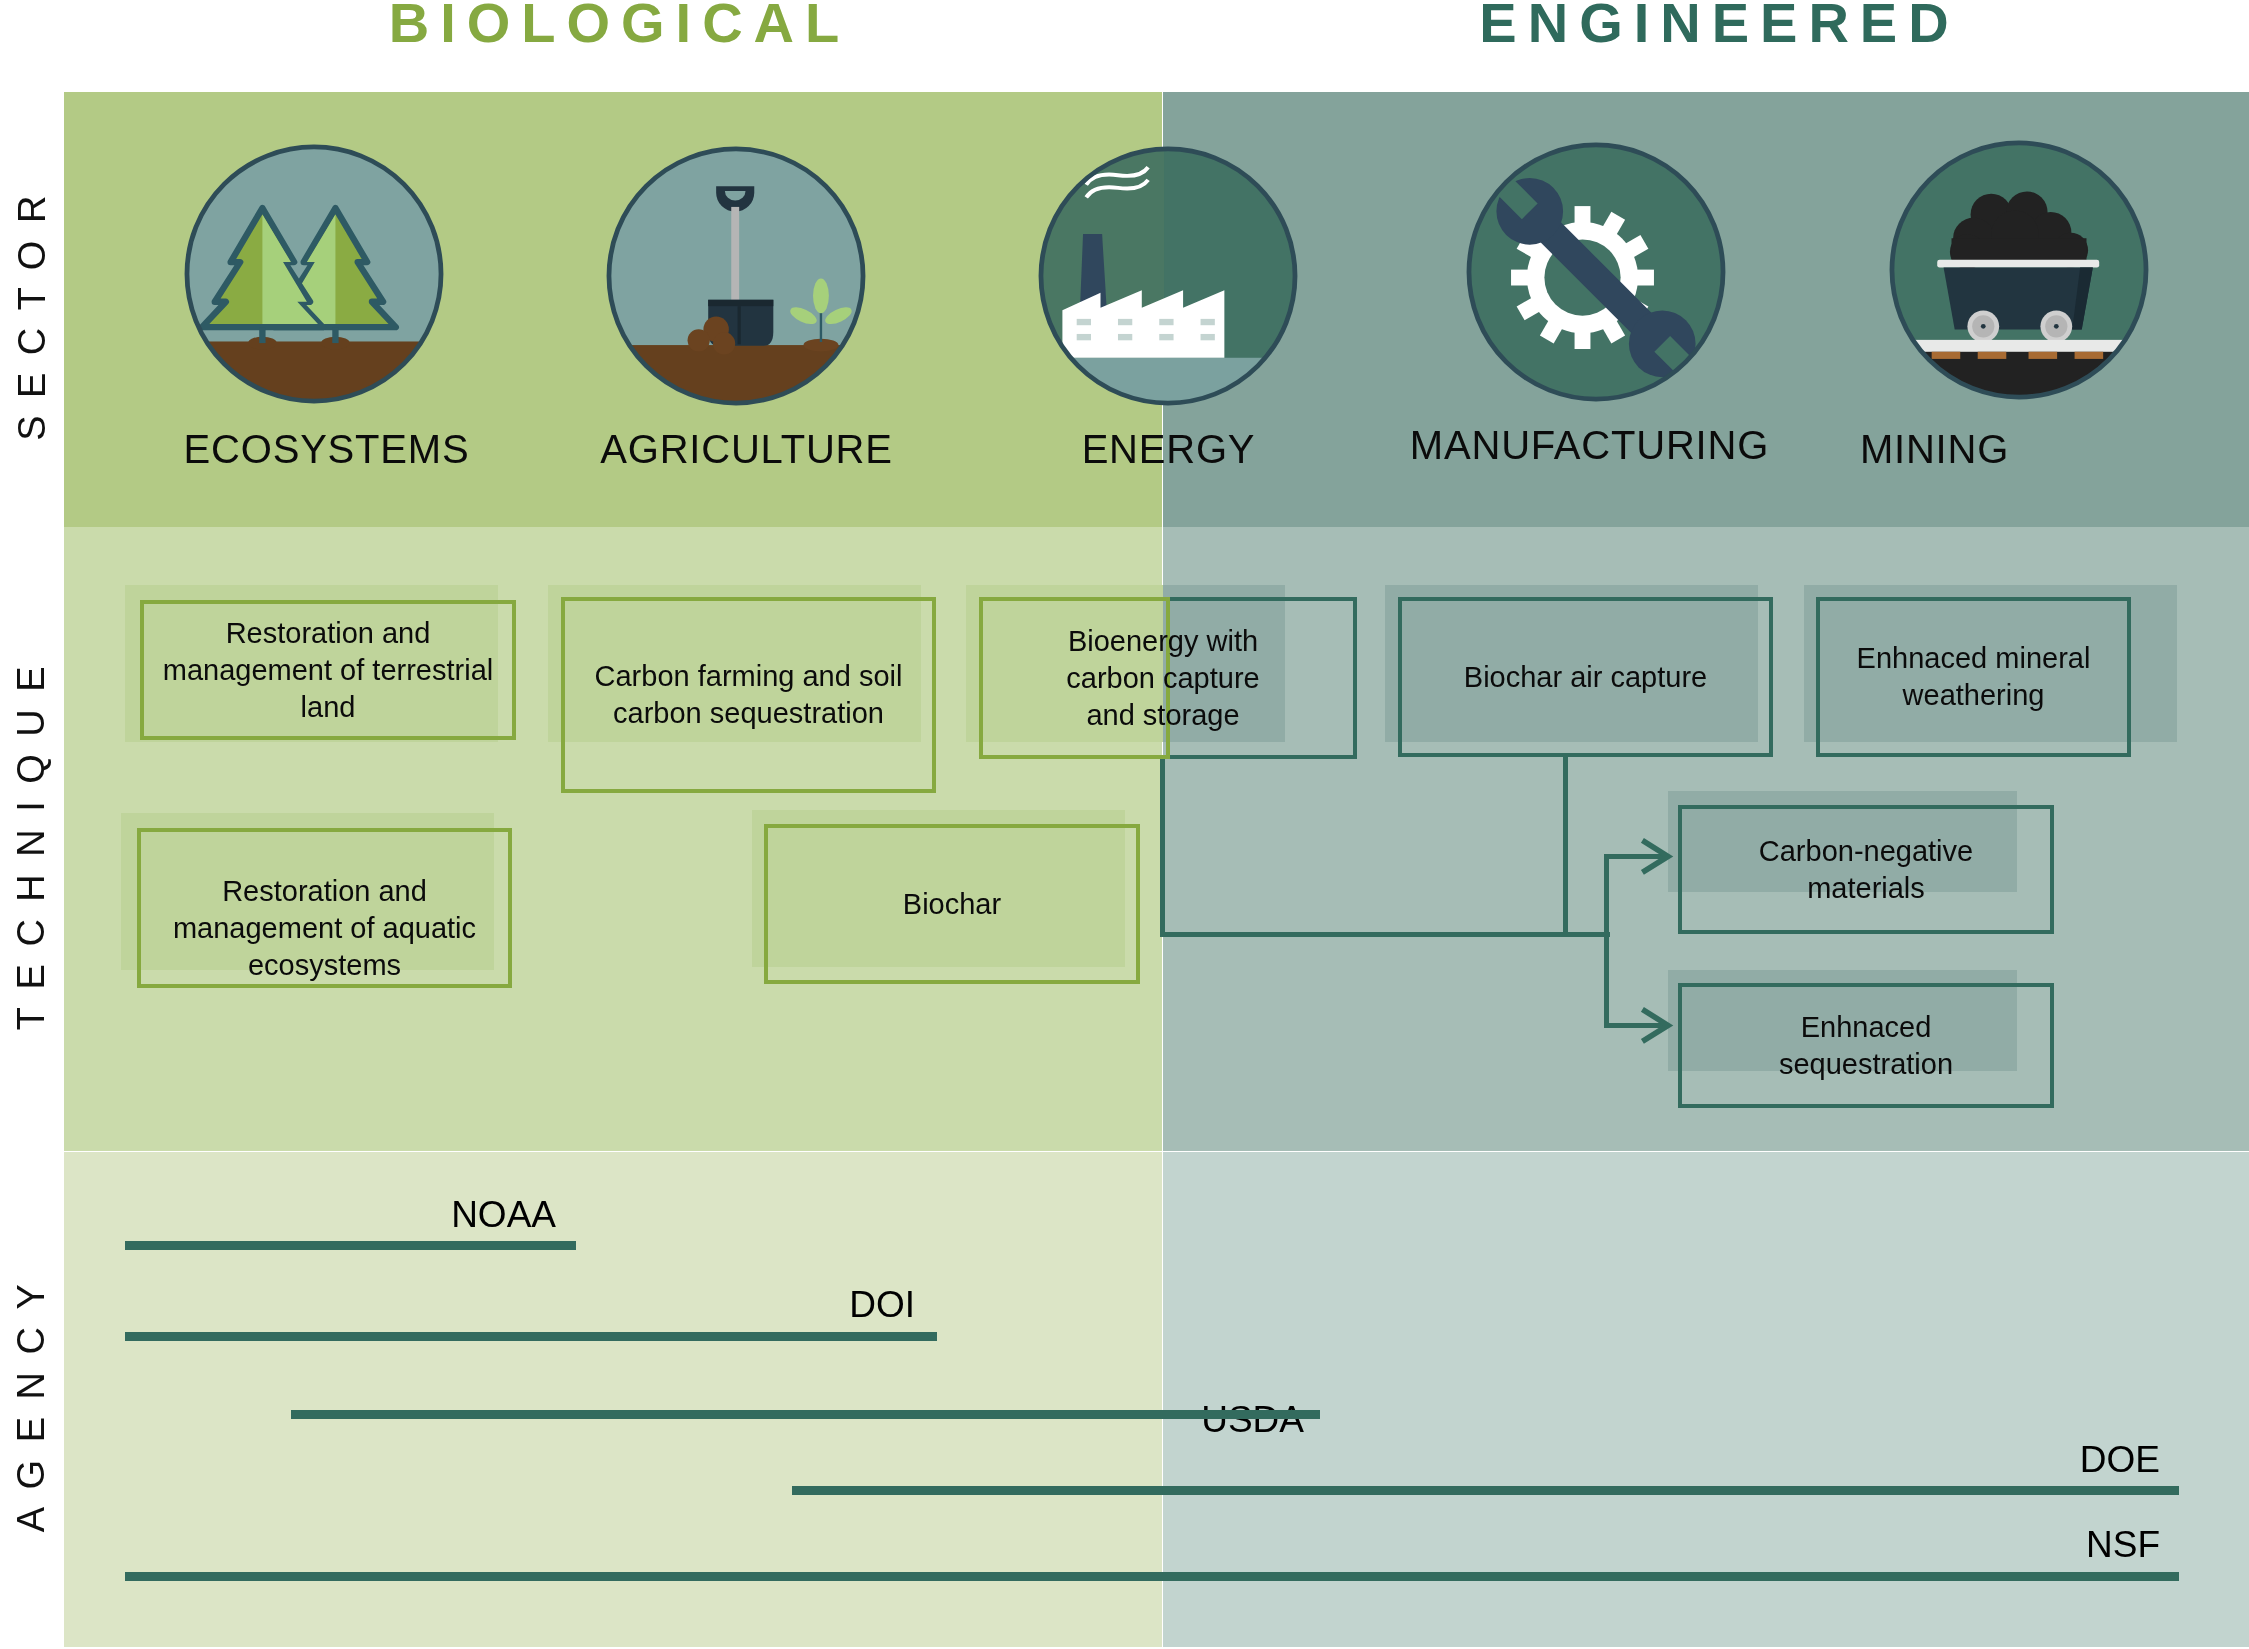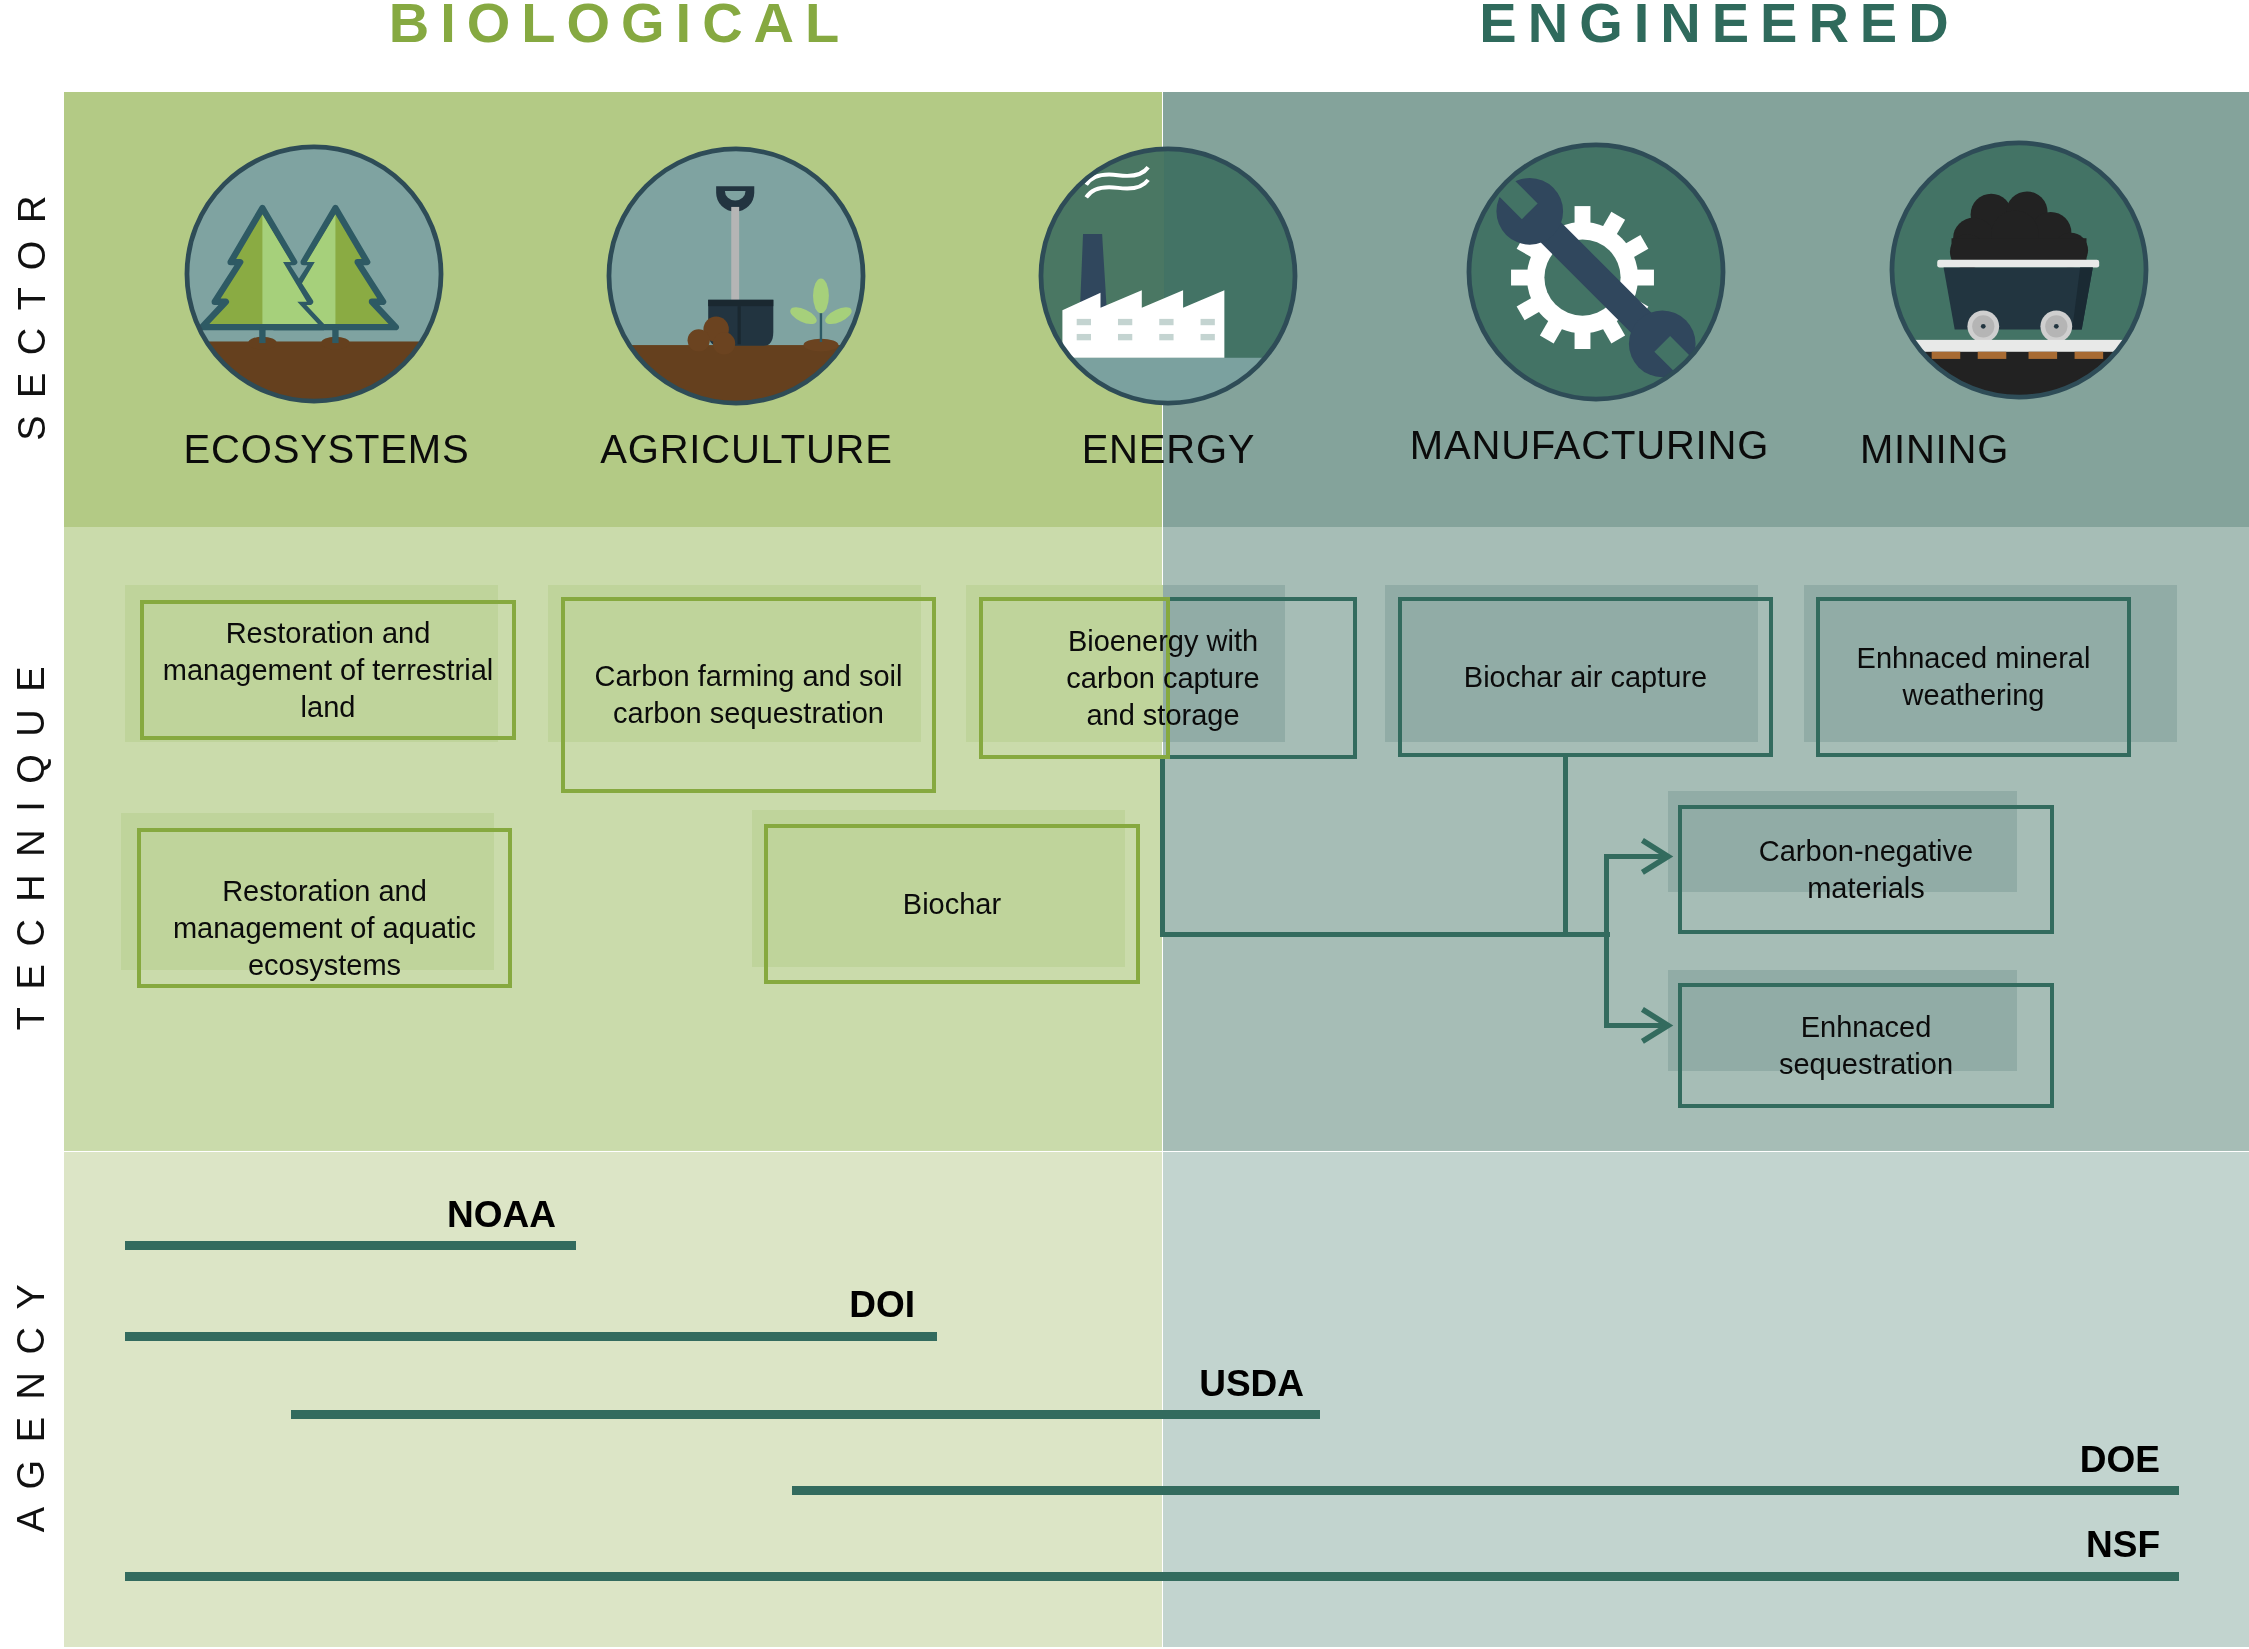--- a/index.html
+++ b/index.html
@@ -33,21 +33,21 @@
   .shadow.eng { background: #91aca6; }
   .tbox { position: absolute; box-sizing: border-box; border: 4px solid #86a93f;
           display: flex; align-items: center; justify-content: center; text-align: center;
           font-size: 29px; line-height: 37px; color: #0b0b0b; padding: 0 16px; }
   .tbox.eng { border-color: #336b5e; }
   .tbox.bio { background: transparent; }
 
   .connector { position: absolute; background: #336b5e; }
 
   .agency-bar { position: absolute; height: 8.7px; background: #336b5e; }
-  .agency-label { position: absolute; font-weight: bold; font-size: 37px; line-height: 40px;
+  .agency-label { position: absolute; font-weight: normal; font-size: 37px; line-height: 40px;
                   color: #000; text-align: right; width: 238px; }
 </style>
 </head>
 <body>
 
 <div id="title-bio" class="top-title">BIOLOGICAL</div>
 <div id="title-eng" class="top-title">ENGINEERED</div>
 
 <div id="sector-bio" class="band"></div>
 <div id="sector-eng" class="band"></div>
@@ -284,21 +284,21 @@
 <div class="tbox eng" style="left:1678px;top:983px;width:376px;height:125px;">
     <span style="max-width:238px;">Enhnaced sequestration</span>
   </div>
 
 <div class="agency-label" style="left:318px;top:1195px;">NOAA</div>
 <div class="agency-bar" style="left:125px;top:1241px;width:451px;"></div>
 
 <div class="agency-label" style="left:677px;top:1285px;">DOI</div>
 <div class="agency-bar" style="left:125px;top:1332px;width:812px;"></div>
 
-<div class="agency-label" style="left:1066px;top:1364px;">USDA</div>
+<div class="agency-label" style="left:1066px;top:1400px;">USDA</div>
 <div class="agency-bar" style="left:291px;top:1410px;width:1029px;"></div>
 
 <div class="agency-label" style="left:1922px;top:1440px;">DOE</div>
 <div class="agency-bar" style="left:792px;top:1486px;width:1387px;"></div>
 
 <div class="agency-label" style="left:1922px;top:1525px;">NSF</div>
 <div class="agency-bar" style="left:125px;top:1572px;width:2054px;"></div>
 
 
 </body></html>

